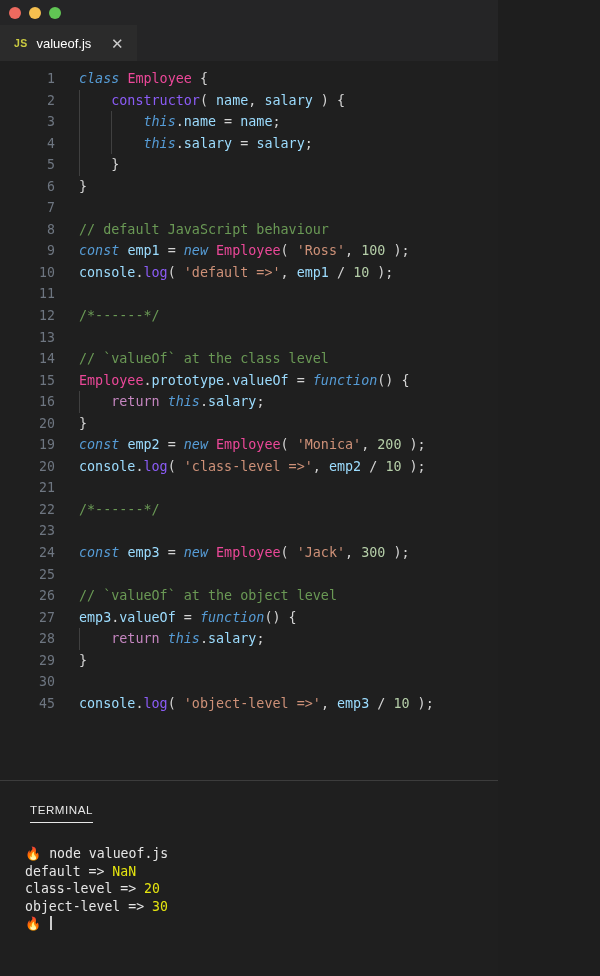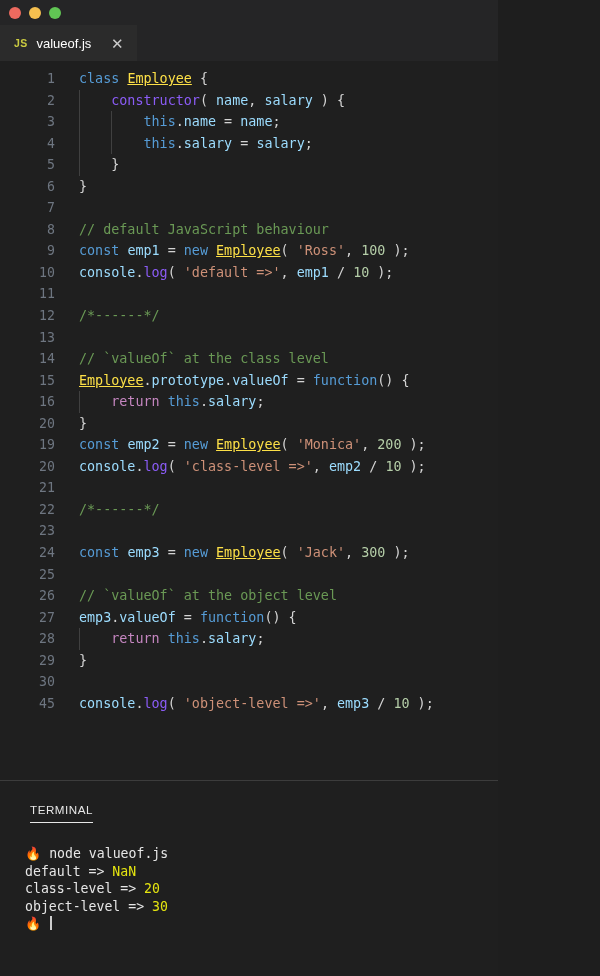--- a/index.html
+++ b/index.html
@@ -130,23 +130,23 @@
     position: absolute;
     width: 1px;
     background: #404040;
     top: 0;
     height: 21.55px;
   }
   .g1 { left: 24px; }
   .g2 { left: 56.2px; }
 
   
-  .kw   { color: #569cd6; }  
+  .kw   { color: #569cd6; font-style: italic; }  
   .ctrl { color: #c586c0; }  
-  .type { color: #fde047; text-decoration: underline; }  
+  .type { color: #ec4899; }  
   .fn   { color: #8b5cf6; }  
   .var  { color: #9cdcfe; }  
   .str  { color: #ce9178; }  
   .num  { color: #b5cea8; }  
   .cmt  { color: #6a9955; }  
   .pun  { color: #d4d4d4; }
 
   
   .panel {
     flex: 1 1 auto;

